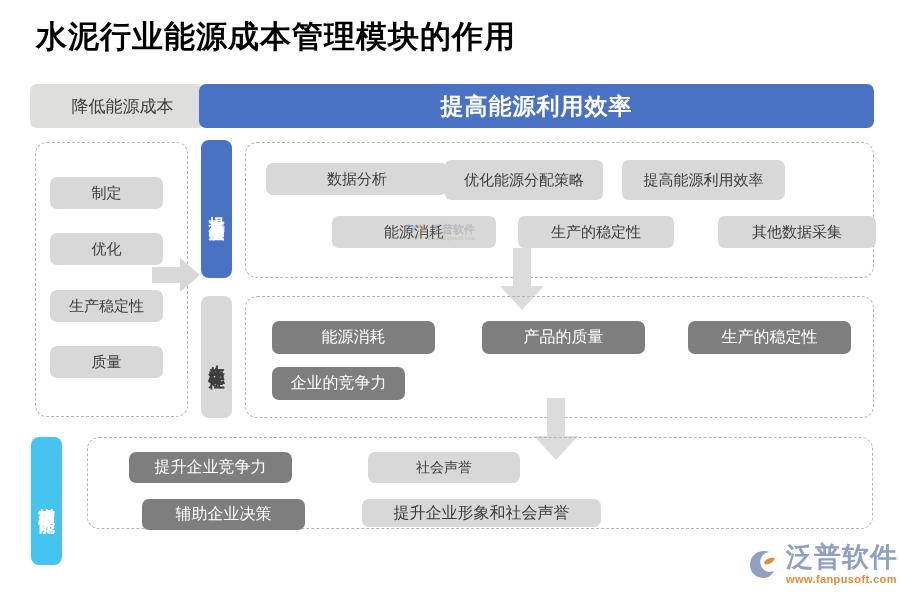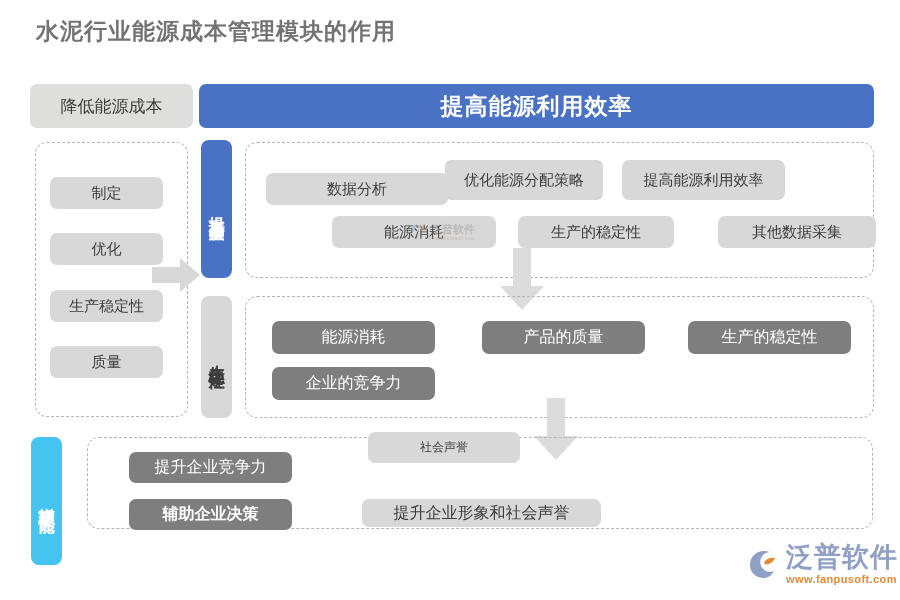--- a/index.html
+++ b/index.html
@@ -12,42 +12,43 @@
     height: 600px;
     position: relative;
     overflow: hidden;
     font-family: "Liberation Sans", "DejaVu Sans", sans-serif;
   }
 
   .page-title {
     position: absolute;
     left: 36px;
     top: 16px;
-    font-size: 23px;
-    font-weight: bold;
-    color: #737373;
+    font-size: 31px;
+    font-weight: bold;
+    color: #000000;
     letter-spacing: 1px;
     white-space: nowrap;
     text-align: right;
   }
 
   
   .hdr-cost {
     position: absolute;
     left: 30px;
     top: 84px;
     width: 163px;
     height: 44px;
     background: #dededc;
     border-radius: 7px;
     display: flex;
     align-items: center;
     justify-content: center;
     font-size: 17px;
     color: #3c3c3c;
+    padding-left: 11px;
   }
   .hdr-main {
     position: absolute;
     left: 199px;
     top: 84px;
     width: 675px;
     height: 44px;
     background: #4a72c4;
     border-radius: 7px;
     display: flex;
@@ -157,37 +158,37 @@
     text-align: center;
     font-size: 15px;
     box-sizing: border-box;
     padding: 0 6px;
     line-height: 1.15;
   }
   .chip-light { background: #d8d8d8; color: #3c3c3c; }
   .chip-dark  { background: #7e7e7e; color: #ffffff; }
 
   
-  .t0 { left: 266px; top: 163px; width: 182px; height: 32px; margin-top: 10px; }
+  .t0 { left: 266px; top: 163px; width: 182px; height: 32px; }
   .t1 { left: 445px; top: 160px; width: 158px; height: 40px; border-radius: 6px; }
   .t2 { left: 622px; top: 160px; width: 163px; height: 40px; }
   .t3 { left: 332px; top: 216px; width: 164px; height: 32px; }
   .t4 { left: 518px; top: 216px; width: 156px; height: 32px; }
   .t5 { left: 694px; top: 216px; width: 158px; height: 32px; margin-left: 24px; }
 
   
   .m0 { left: 272px; top: 321px; width: 163px; height: 33px; font-size: 16px; }
   .m1 { left: 482px; top: 321px; width: 163px; height: 33px; font-size: 16px; text-align: center; }
   .m2 { left: 688px; top: 321px; width: 163px; height: 33px; font-size: 16px; }
-  .m3 { left: 272px; top: 367px; width: 163px; height: 33px; font-size: 16px; }
+  .m3 { left: 272px; top: 367px; width: 133px; height: 33px; font-size: 16px; }
 
   
   .b0 { left: 129px; top: 452px; width: 163px; height: 31px; font-size: 16px; }
-  .b1 { left: 368px; top: 432px; width: 152px; height: 31px; font-size: 12px; }
-  .b2 { left: 129px; top: 499px; width: 163px; height: 31px; font-size: 16px; font-weight: bold; }
+  .b1 { left: 368px; top: 452px; width: 152px; height: 31px; font-size: 14px; }
+  .b2 { left: 142px; top: 499px; width: 163px; height: 31px; font-size: 16px; }
   .b3 { left: 362px; top: 499px; width: 239px; height: 28px; font-size: 16px; }
 
   
   .arrow-down { position: absolute; width: 44px; height: 62px; }
   .ad1 { left: 500px; top: 248px; }
   .ad2 { left: 534px; top: 398px; }
 
   
   .watermark {
     position: absolute;

